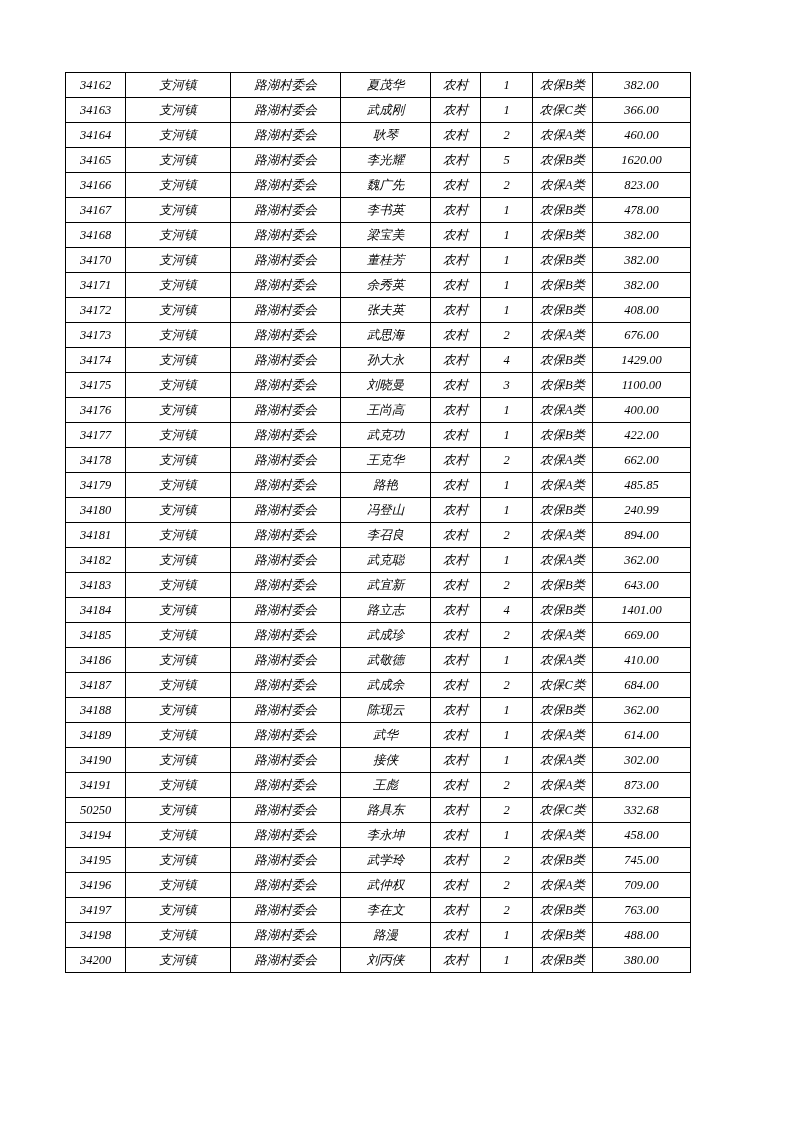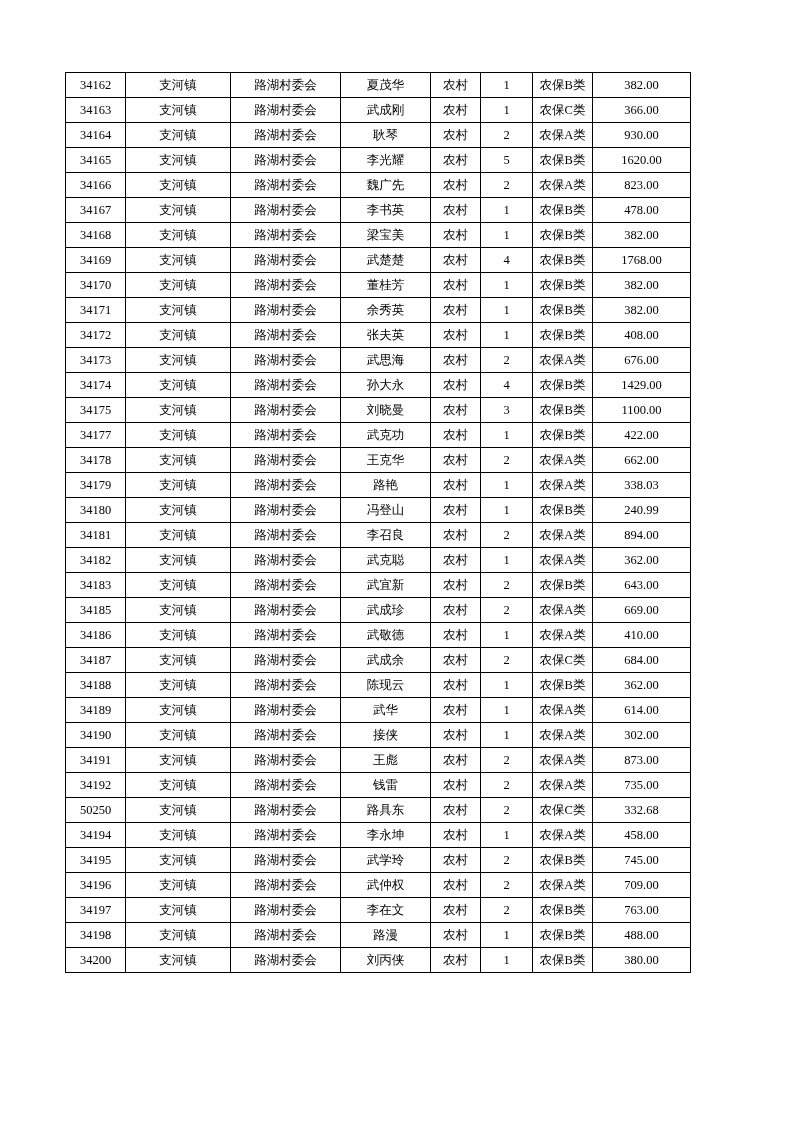--- a/index.html
+++ b/index.html
@@ -15,20 +15,21 @@
     color: #000000;
   }
   .sheet {
     position: absolute;
     left: 0;
     top: 0;
     width: 777px;
     height: 1122px;
     background: #ffffff;
     overflow: hidden;
+    font-style: italic;
   }
   table.data-table {
     position: absolute;
     left: 65px;
     top: 72px;
     border-collapse: collapse;
     table-layout: fixed;
     width: 625px;
   }
   table.data-table td {
@@ -87,21 +88,21 @@
           <td>366.00</td>
         </tr>
         <tr>
           <td>34164</td>
           <td>支河镇</td>
           <td>路湖村委会</td>
           <td>耿琴</td>
           <td>农村</td>
           <td>2</td>
           <td>农保A类</td>
-          <td>930.00</td>
+          <td>460.00</td>
         </tr>
         <tr>
           <td>34165</td>
           <td>支河镇</td>
           <td>路湖村委会</td>
           <td>李光耀</td>
           <td>农村</td>
           <td>5</td>
           <td>农保B类</td>
           <td>1620.00</td>
@@ -130,158 +131,168 @@
           <td>34168</td>
           <td>支河镇</td>
           <td>路湖村委会</td>
           <td>梁宝美</td>
           <td>农村</td>
           <td>1</td>
           <td>农保B类</td>
           <td>382.00</td>
         </tr>
         <tr>
-          <td>34169</td>
-          <td>支河镇</td>
-          <td>路湖村委会</td>
-          <td>武楚楚</td>
+          <td>34170</td>
+          <td>支河镇</td>
+          <td>路湖村委会</td>
+          <td>董桂芳</td>
+          <td>农村</td>
+          <td>1</td>
+          <td>农保B类</td>
+          <td>382.00</td>
+        </tr>
+        <tr>
+          <td>34171</td>
+          <td>支河镇</td>
+          <td>路湖村委会</td>
+          <td>余秀英</td>
+          <td>农村</td>
+          <td>1</td>
+          <td>农保B类</td>
+          <td>382.00</td>
+        </tr>
+        <tr>
+          <td>34172</td>
+          <td>支河镇</td>
+          <td>路湖村委会</td>
+          <td>张夫英</td>
+          <td>农村</td>
+          <td>1</td>
+          <td>农保B类</td>
+          <td>408.00</td>
+        </tr>
+        <tr>
+          <td>34173</td>
+          <td>支河镇</td>
+          <td>路湖村委会</td>
+          <td>武思海</td>
+          <td>农村</td>
+          <td>2</td>
+          <td>农保A类</td>
+          <td>676.00</td>
+        </tr>
+        <tr>
+          <td>34174</td>
+          <td>支河镇</td>
+          <td>路湖村委会</td>
+          <td>孙大永</td>
           <td>农村</td>
           <td>4</td>
           <td>农保B类</td>
-          <td>1768.00</td>
-        </tr>
-        <tr>
-          <td>34170</td>
-          <td>支河镇</td>
-          <td>路湖村委会</td>
-          <td>董桂芳</td>
-          <td>农村</td>
-          <td>1</td>
-          <td>农保B类</td>
-          <td>382.00</td>
-        </tr>
-        <tr>
-          <td>34171</td>
-          <td>支河镇</td>
-          <td>路湖村委会</td>
-          <td>余秀英</td>
-          <td>农村</td>
-          <td>1</td>
-          <td>农保B类</td>
-          <td>382.00</td>
-        </tr>
-        <tr>
-          <td>34172</td>
-          <td>支河镇</td>
-          <td>路湖村委会</td>
-          <td>张夫英</td>
-          <td>农村</td>
-          <td>1</td>
-          <td>农保B类</td>
-          <td>408.00</td>
-        </tr>
-        <tr>
-          <td>34173</td>
-          <td>支河镇</td>
-          <td>路湖村委会</td>
-          <td>武思海</td>
-          <td>农村</td>
-          <td>2</td>
-          <td>农保A类</td>
-          <td>676.00</td>
-        </tr>
-        <tr>
-          <td>34174</td>
-          <td>支河镇</td>
-          <td>路湖村委会</td>
-          <td>孙大永</td>
+          <td>1429.00</td>
+        </tr>
+        <tr>
+          <td>34175</td>
+          <td>支河镇</td>
+          <td>路湖村委会</td>
+          <td>刘晓曼</td>
+          <td>农村</td>
+          <td>3</td>
+          <td>农保B类</td>
+          <td>1100.00</td>
+        </tr>
+        <tr>
+          <td>34176</td>
+          <td>支河镇</td>
+          <td>路湖村委会</td>
+          <td>王尚高</td>
+          <td>农村</td>
+          <td>1</td>
+          <td>农保A类</td>
+          <td>400.00</td>
+        </tr>
+        <tr>
+          <td>34177</td>
+          <td>支河镇</td>
+          <td>路湖村委会</td>
+          <td>武克功</td>
+          <td>农村</td>
+          <td>1</td>
+          <td>农保B类</td>
+          <td>422.00</td>
+        </tr>
+        <tr>
+          <td>34178</td>
+          <td>支河镇</td>
+          <td>路湖村委会</td>
+          <td>王克华</td>
+          <td>农村</td>
+          <td>2</td>
+          <td>农保A类</td>
+          <td>662.00</td>
+        </tr>
+        <tr>
+          <td>34179</td>
+          <td>支河镇</td>
+          <td>路湖村委会</td>
+          <td>路艳</td>
+          <td>农村</td>
+          <td>1</td>
+          <td>农保A类</td>
+          <td>485.85</td>
+        </tr>
+        <tr>
+          <td>34180</td>
+          <td>支河镇</td>
+          <td>路湖村委会</td>
+          <td>冯登山</td>
+          <td>农村</td>
+          <td>1</td>
+          <td>农保B类</td>
+          <td>240.99</td>
+        </tr>
+        <tr>
+          <td>34181</td>
+          <td>支河镇</td>
+          <td>路湖村委会</td>
+          <td>李召良</td>
+          <td>农村</td>
+          <td>2</td>
+          <td>农保A类</td>
+          <td>894.00</td>
+        </tr>
+        <tr>
+          <td>34182</td>
+          <td>支河镇</td>
+          <td>路湖村委会</td>
+          <td>武克聪</td>
+          <td>农村</td>
+          <td>1</td>
+          <td>农保A类</td>
+          <td>362.00</td>
+        </tr>
+        <tr>
+          <td>34183</td>
+          <td>支河镇</td>
+          <td>路湖村委会</td>
+          <td>武宜新</td>
+          <td>农村</td>
+          <td>2</td>
+          <td>农保B类</td>
+          <td>643.00</td>
+        </tr>
+        <tr>
+          <td>34184</td>
+          <td>支河镇</td>
+          <td>路湖村委会</td>
+          <td>路立志</td>
           <td>农村</td>
           <td>4</td>
           <td>农保B类</td>
-          <td>1429.00</td>
-        </tr>
-        <tr>
-          <td>34175</td>
-          <td>支河镇</td>
-          <td>路湖村委会</td>
-          <td>刘晓曼</td>
-          <td>农村</td>
-          <td>3</td>
-          <td>农保B类</td>
-          <td>1100.00</td>
-        </tr>
-        <tr>
-          <td>34177</td>
-          <td>支河镇</td>
-          <td>路湖村委会</td>
-          <td>武克功</td>
-          <td>农村</td>
-          <td>1</td>
-          <td>农保B类</td>
-          <td>422.00</td>
-        </tr>
-        <tr>
-          <td>34178</td>
-          <td>支河镇</td>
-          <td>路湖村委会</td>
-          <td>王克华</td>
-          <td>农村</td>
-          <td>2</td>
-          <td>农保A类</td>
-          <td>662.00</td>
-        </tr>
-        <tr>
-          <td>34179</td>
-          <td>支河镇</td>
-          <td>路湖村委会</td>
-          <td>路艳</td>
-          <td>农村</td>
-          <td>1</td>
-          <td>农保A类</td>
-          <td>338.03</td>
-        </tr>
-        <tr>
-          <td>34180</td>
-          <td>支河镇</td>
-          <td>路湖村委会</td>
-          <td>冯登山</td>
-          <td>农村</td>
-          <td>1</td>
-          <td>农保B类</td>
-          <td>240.99</td>
-        </tr>
-        <tr>
-          <td>34181</td>
-          <td>支河镇</td>
-          <td>路湖村委会</td>
-          <td>李召良</td>
-          <td>农村</td>
-          <td>2</td>
-          <td>农保A类</td>
-          <td>894.00</td>
-        </tr>
-        <tr>
-          <td>34182</td>
-          <td>支河镇</td>
-          <td>路湖村委会</td>
-          <td>武克聪</td>
-          <td>农村</td>
-          <td>1</td>
-          <td>农保A类</td>
-          <td>362.00</td>
-        </tr>
-        <tr>
-          <td>34183</td>
-          <td>支河镇</td>
-          <td>路湖村委会</td>
-          <td>武宜新</td>
-          <td>农村</td>
-          <td>2</td>
-          <td>农保B类</td>
-          <td>643.00</td>
+          <td>1401.00</td>
         </tr>
         <tr>
           <td>34185</td>
           <td>支河镇</td>
           <td>路湖村委会</td>
           <td>武成珍</td>
           <td>农村</td>
           <td>2</td>
           <td>农保A类</td>
           <td>669.00</td>
@@ -338,30 +349,20 @@
         </tr>
         <tr>
           <td>34191</td>
           <td>支河镇</td>
           <td>路湖村委会</td>
           <td>王彪</td>
           <td>农村</td>
           <td>2</td>
           <td>农保A类</td>
           <td>873.00</td>
-        </tr>
-        <tr>
-          <td>34192</td>
-          <td>支河镇</td>
-          <td>路湖村委会</td>
-          <td>钱雷</td>
-          <td>农村</td>
-          <td>2</td>
-          <td>农保A类</td>
-          <td>735.00</td>
         </tr>
         <tr>
           <td>50250</td>
           <td>支河镇</td>
           <td>路湖村委会</td>
           <td>路具东</td>
           <td>农村</td>
           <td>2</td>
           <td>农保C类</td>
           <td>332.68</td>

